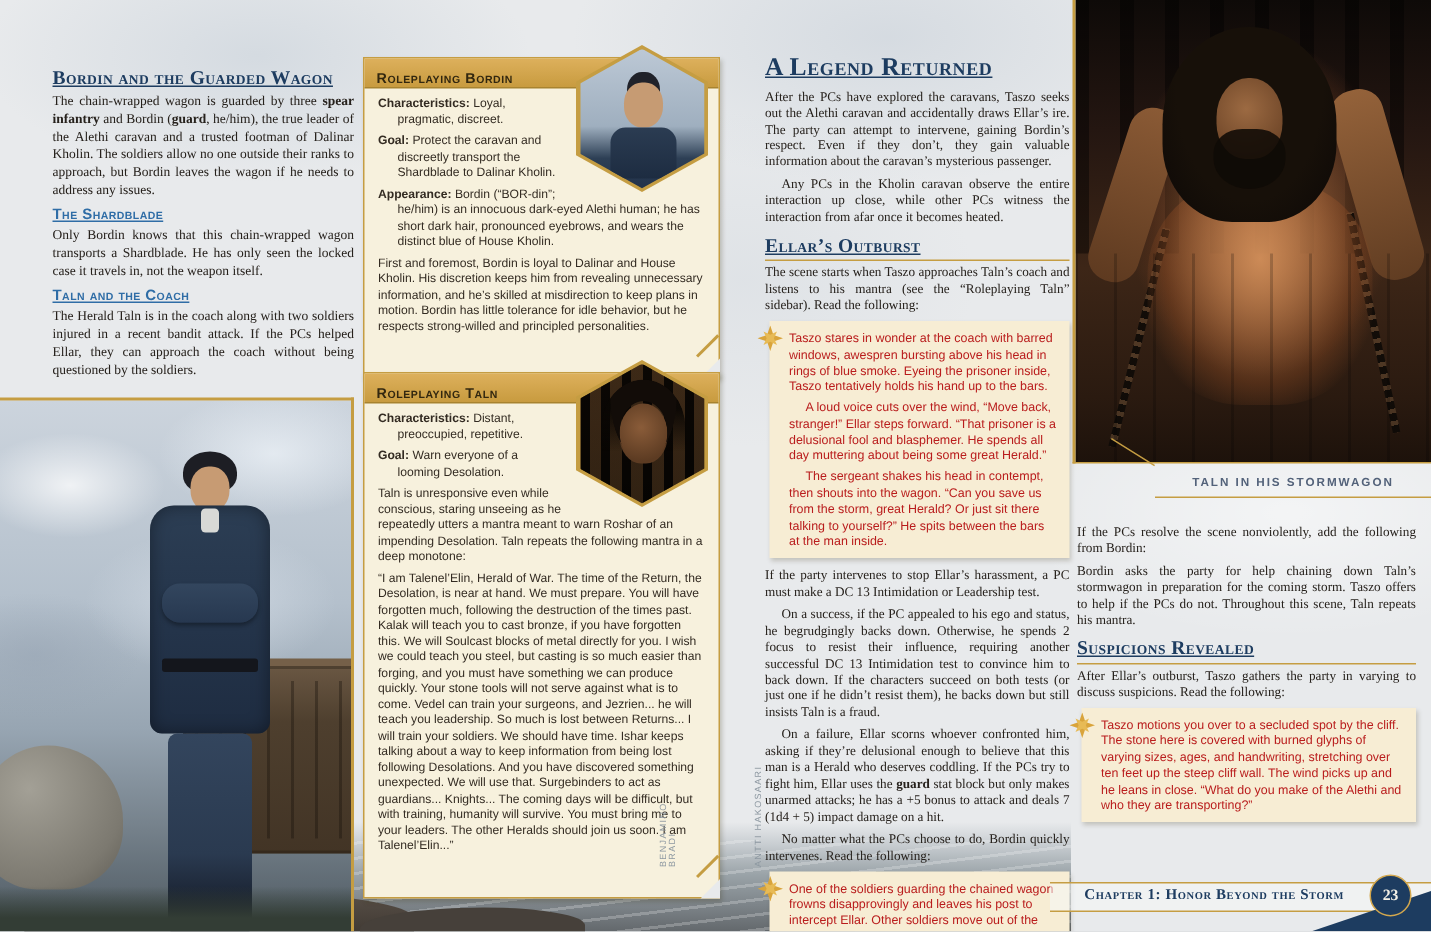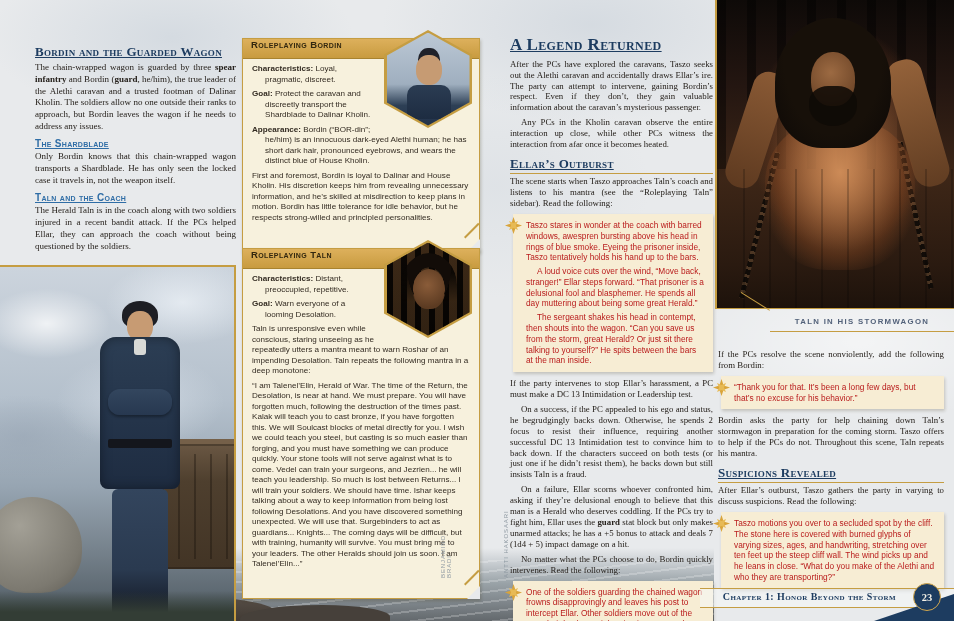--- a/index.html
+++ b/index.html
@@ -27,21 +27,21 @@
   .ind{text-indent:11px;}
   .b, b{font-weight:bold;}
   
   .leftcol{position:absolute; left:35px; top:38px; width:201px;}
   .col3{position:absolute; left:510px; top:36px; width:203px;}
   .col4{position:absolute; left:718px; top:349px; width:226px;}
   
   .sbox{position:absolute; left:242px; width:238px; background:var(--cream);
     border:1px solid var(--gold); box-shadow:1px 2px 3px rgba(60,50,20,.25);}
   .sbox .band{height:20px; background:linear-gradient(180deg,#ddb05c,#c89b3f);
-    border-bottom:1px solid var(--gold-dk); display:flex; align-items:flex-start; padding-left:8px;}
+    border-bottom:1px solid var(--gold-dk); display:flex; align-items:flex-end; padding-left:8px;}
   .sbox .band span{font-family:"Liberation Sans",sans-serif; font-weight:bold; font-variant:small-caps;
     font-size:9.5px; letter-spacing:.4px; color:#32270f;}
   .sbody{padding:5px 9px 24px 9px; font-family:"Liberation Sans",sans-serif; color:#332b22;}
   .sbody p{font-size:8.1px; line-height:1.3; margin-bottom:4px; text-align:left;}
   .hang{padding-left:13px; text-indent:-13px;}
   .hex-spacer{float:right; width:95px; height:62px;}
   .cut{position:absolute; right:-1px; bottom:-1px; width:0; height:0;
     border-left:13px solid transparent; border-bottom:13px solid var(--paper);}
   .cut::after{content:""; position:absolute; left:-16px; top:-2px; width:20px; height:1.5px;
     background:var(--gold); transform:rotate(-45deg); transform-origin:left top;}
@@ -268,27 +268,20 @@
     <div class="face2"></div>
     <div class="beard"></div>
     <div class="planks"></div>
   </div>
   <div class="caption">
     <span>Taln in His Stormwagon</span>
   </div>
 
   <div class="col4 body">
     <p>If the PCs resolve the scene nonviolently, add the following from Bordin:</p>
-    <div class="read">
-      <svg class="star" viewBox="0 0 16 16">
-        <polygon points="8,0 10,6 16,8 10,10 8,16 6,10 0,8 6,6" fill="#d9a43b"></polygon>
-        <polygon points="8,2 9.6,6.4 14,8 9.6,9.6 8,14 6.4,9.6 2,8 6.4,6.4" fill="#e7ba55" transform="rotate(45 8 8)"></polygon>
-      </svg>
-      <p>“Thank you for that. It’s been a long few days, but that’s no excuse for his behavior.”</p>
-    </div>
     <p>Bordin asks the party for help chaining down Taln’s stormwagon in preparation for the coming storm. Taszo offers to help if the PCs do not. Throughout this scene, Taln repeats his mantra.</p>
     <h2 class="h2 rule">Suspicions Revealed</h2>
     <p>After Ellar’s outburst, Taszo gathers the party in varying to discuss suspicions. Read the following:</p>
     <div class="read">
       <svg class="star" viewBox="0 0 16 16">
         <polygon points="8,0 10,6 16,8 10,10 8,16 6,10 0,8 6,6" fill="#d9a43b"></polygon>
         <polygon points="8,2 9.6,6.4 14,8 9.6,9.6 8,14 6.4,9.6 2,8 6.4,6.4" fill="#e7ba55" transform="rotate(45 8 8)"></polygon>
       </svg>
       <p>Taszo motions you over to a secluded spot by the cliff. The stone here is covered with burned glyphs of varying sizes, ages, and handwriting, stretching over ten feet up the steep cliff wall. The wind picks up and he leans in close. “What do you make of the Alethi and who they are transporting?”</p>
     </div>

